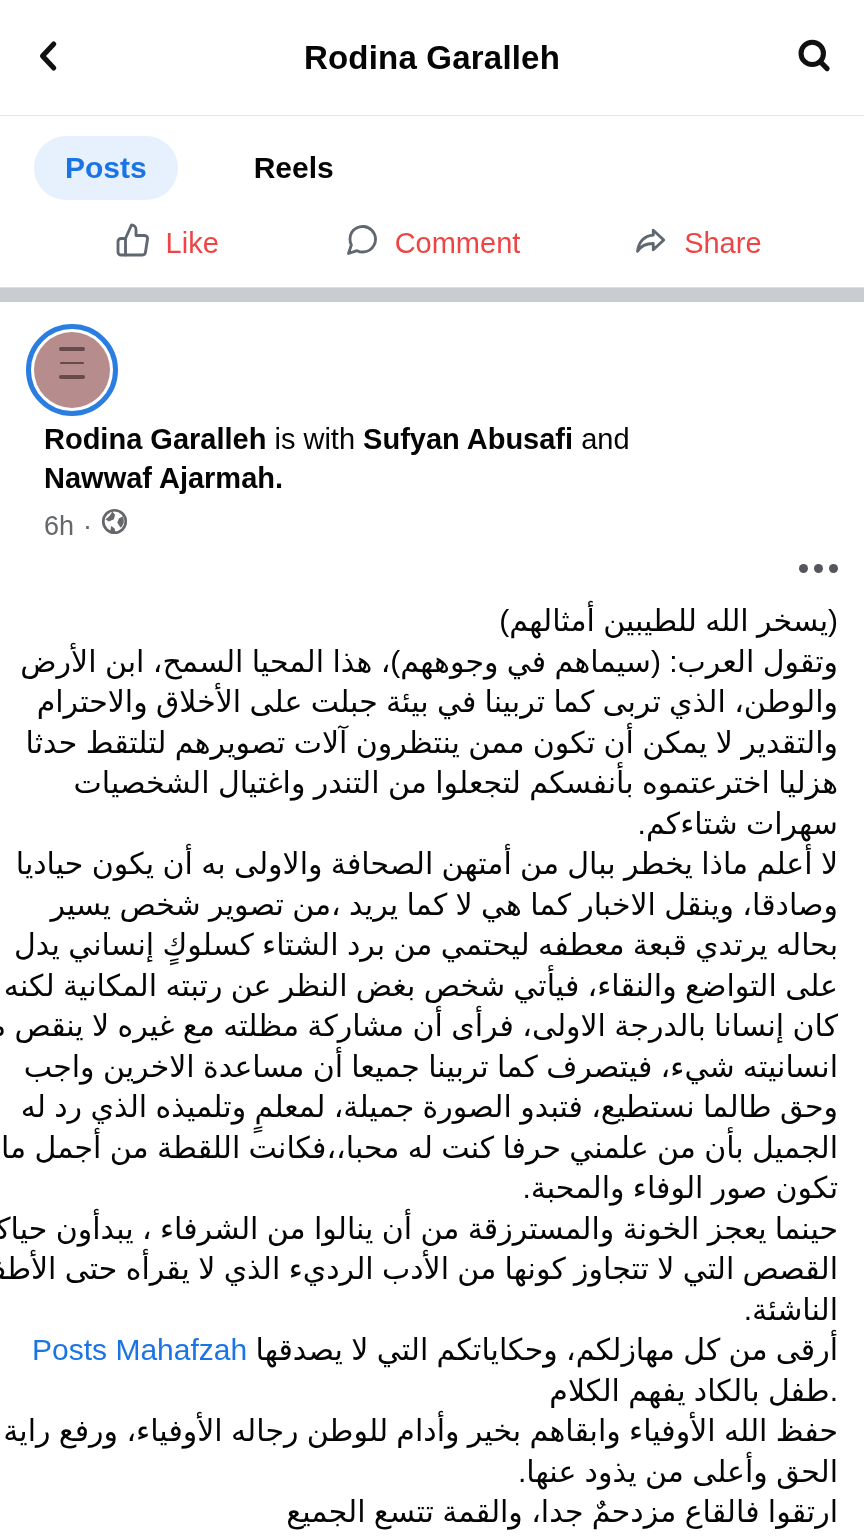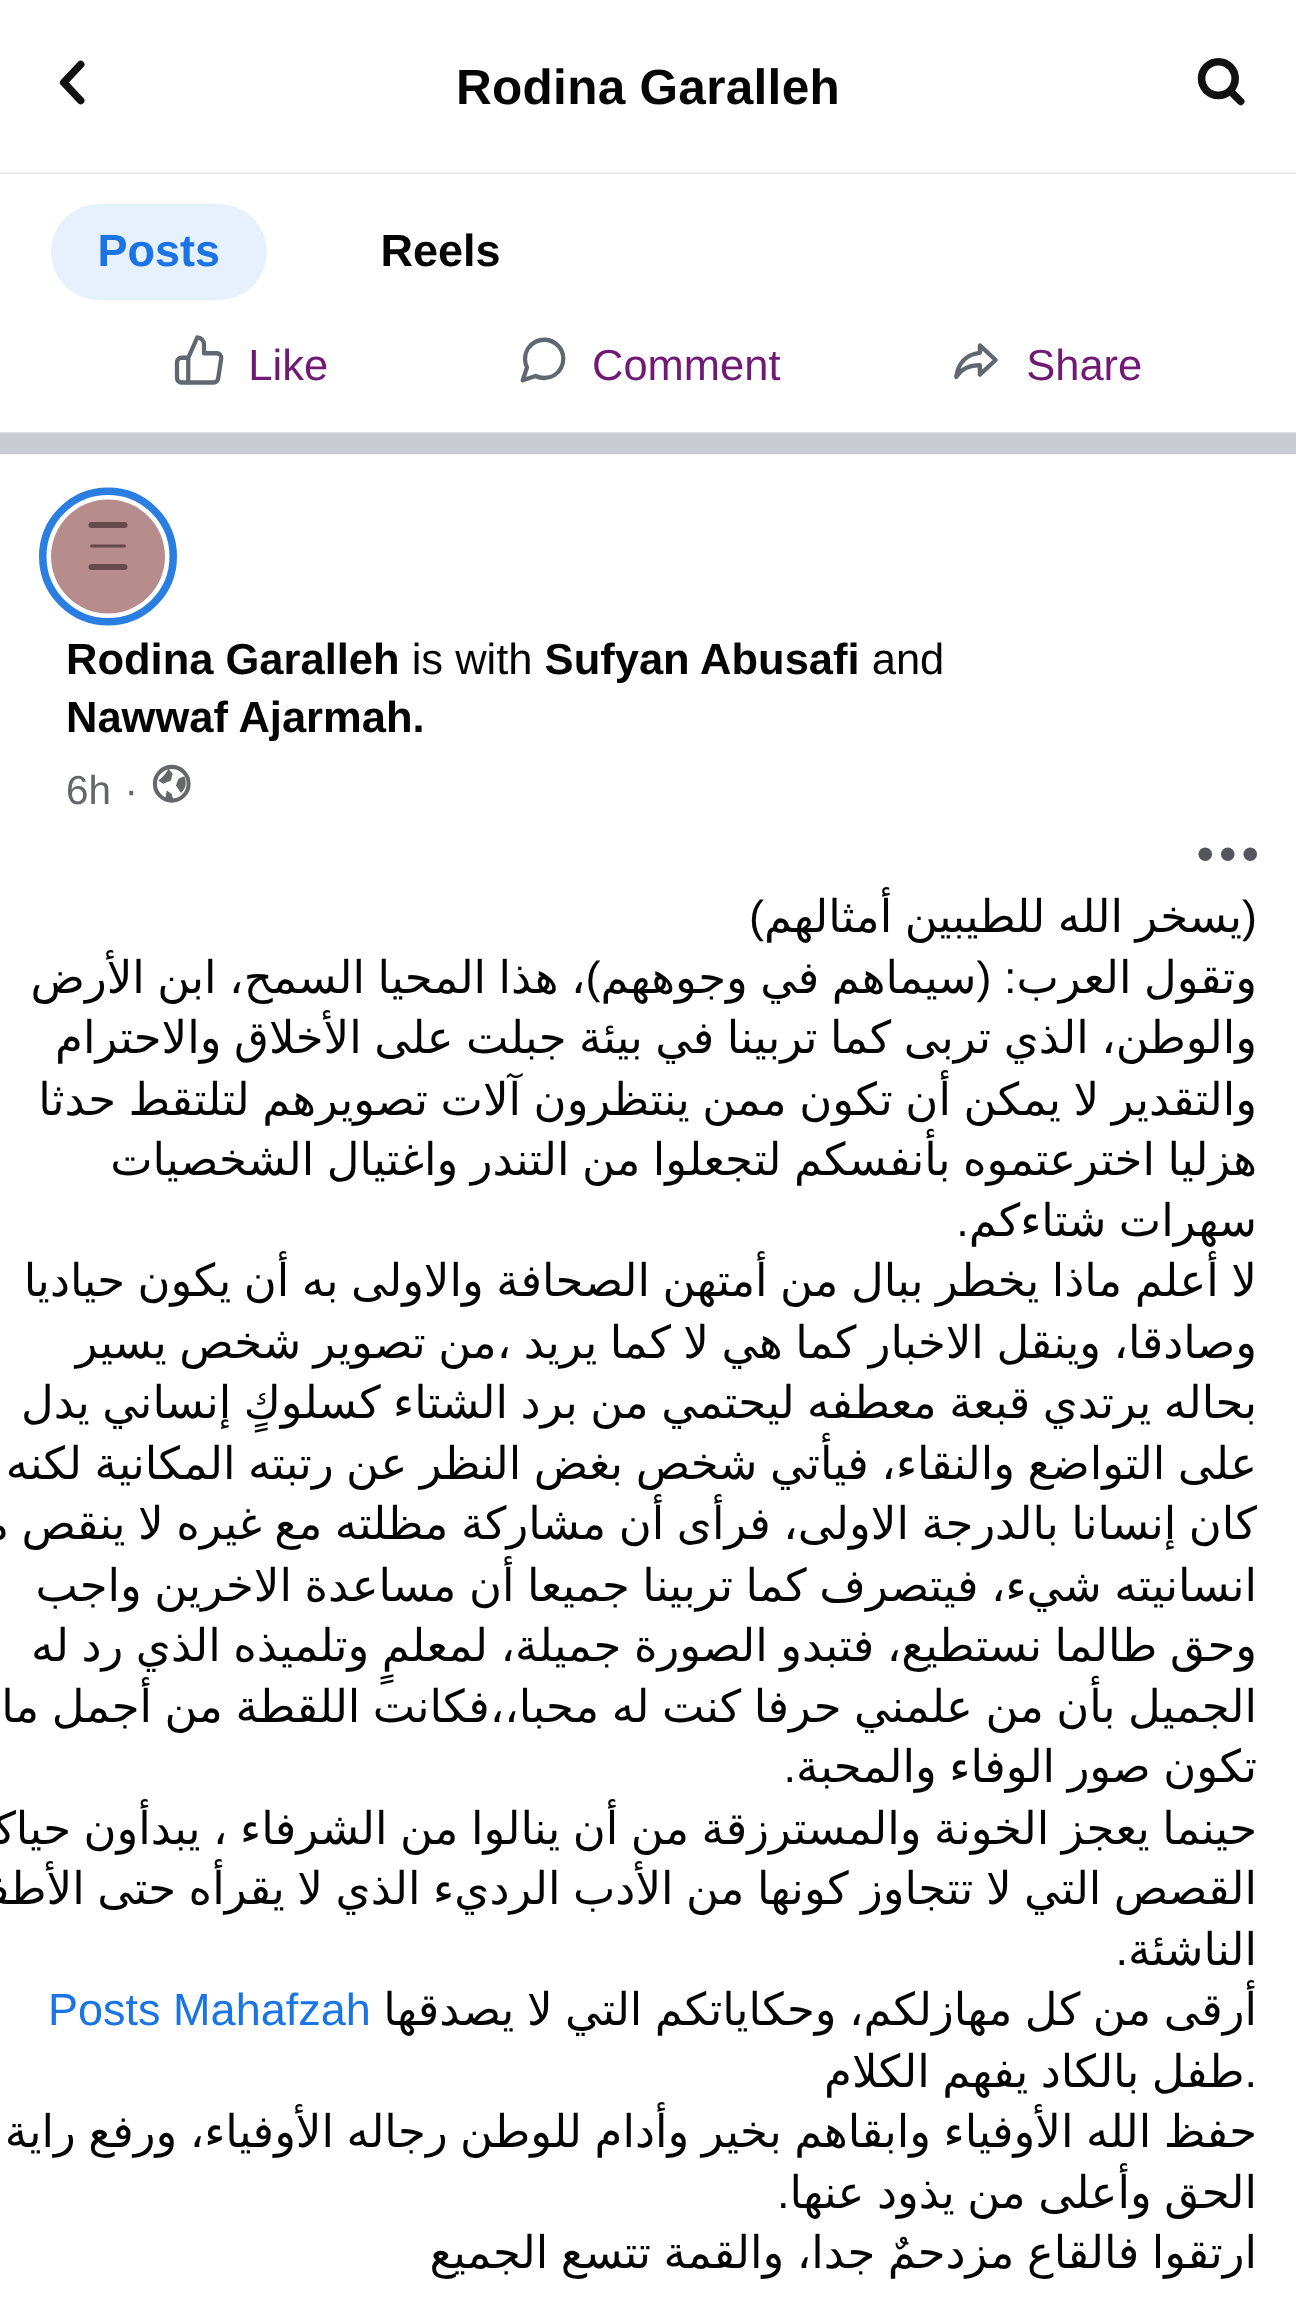--- a/index.html
+++ b/index.html
@@ -15,21 +15,21 @@
 
   
   .tabs { display:flex; align-items:center; gap:76px; padding:20px 34px 16px; background:#fff; }
   .tab { font-size:30px; font-weight:700; }
   .tab.active { background:#e7f0fd; color:#1b74e4; padding:15px 31px; border-radius:999px; }
   .tab.plain { color:#050505; }
 
   
   .action-row { display:flex; align-items:center; padding:6px 34px 22px; background:#fff; }
   .action { flex:1; display:flex; align-items:center; justify-content:center; gap:15px;
-            color:#701a75; font-size:29px; font-weight:500; }
+            color:#ef4444; font-size:29px; font-weight:500; }
   .action svg { flex:0 0 auto; }
 
   .band { height:15px; background:#c9ccd1; border-top:1px solid #dcdee2; }
 
   
   .post { padding:22px 26px 0; background:#fff; }
   .post-head { display:flex; align-items:flex-start;flex-direction:column; }
   .avatar { width:92px; height:92px; border-radius:50%; border:5px solid #2a7de1;
             position:relative; flex:0 0 auto; background:#fff; }
   .avatar-img { position:absolute; inset:3px; border-radius:50%; background:#b68c8c; overflow:hidden; }
@@ -37,21 +37,21 @@
             background:#4d3535; transform:translateX(-50%); border-radius:2px;
             box-shadow:0 14px 0 -1px #4d3535, 0 28px 0 0 #4d3535; opacity:.75; }
   .head-text { margin-left:18px; padding-top:4px; font-size:29px; line-height:39px; max-width:640px; }
   .head-text b { font-weight:700; }
   .meta { display:flex; align-items:flex-start; gap:9px; color:#65676b; font-size:27px; margin-top:9px; }
   .menu-dots { margin-left:auto; display:flex; gap:6px; padding-top:18px; }
   .menu-dots i { width:9px; height:9px; border-radius:50%; background:#54565b; }
 
   
   .post-body { direction:rtl; text-align:right; font-size:30px; line-height:40.5px;
-               margin-top:18px; color:#050505; }
+               margin-top:28px; color:#050505; }
   .body-line { min-height:40.5px; white-space:nowrap; }
   .mention { color:#1b74e4; text-decoration:none; cursor:pointer; }
 
   
   .react-row { display:flex; align-items:center; padding:16px 26px 14px; color:#65676b; font-size:28px; }
   .react-icons { display:flex; align-items:center; }
   .badge { width:33px; height:33px; border-radius:50%; display:flex; align-items:center;
            justify-content:center; border:2px solid #fff; }
   .badge.like { background:#1877f2; z-index:2; }
   .badge.love { background:#f02849; margin-left:-7px; z-index:1; }

